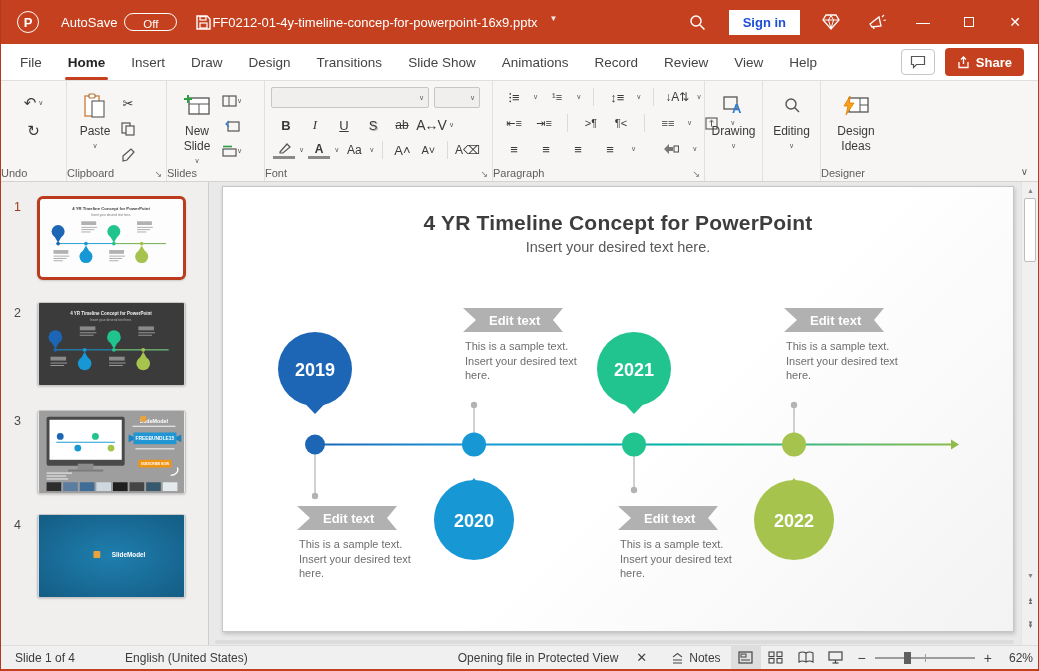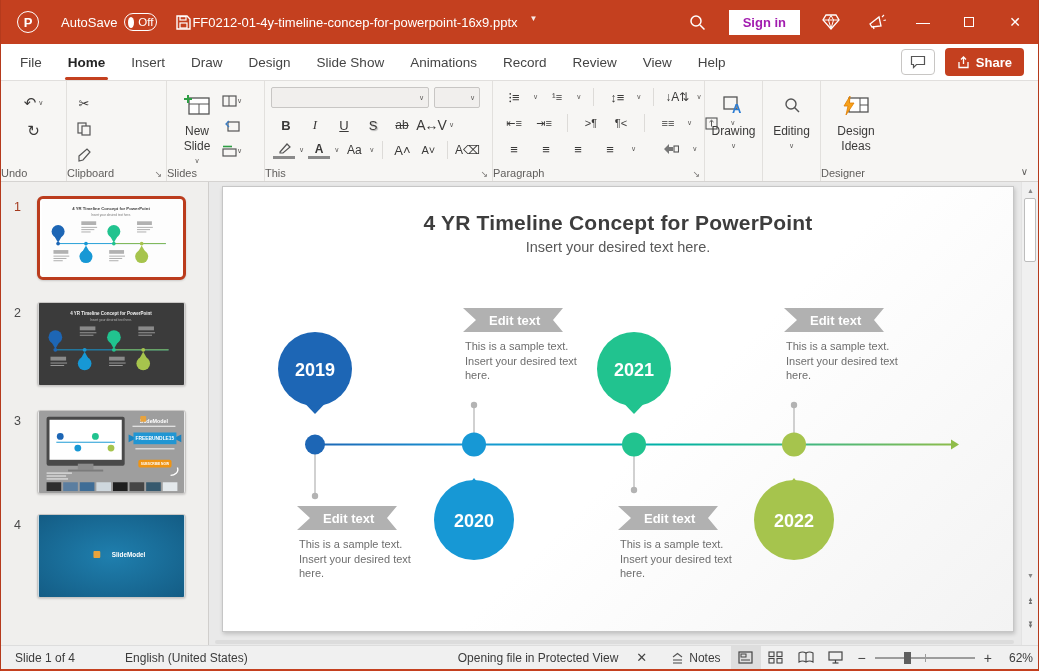--- a/index.html
+++ b/index.html
@@ -3,29 +3,29 @@
 <meta charset="utf-8">
 <style>
   * { margin:0; padding:0; box-sizing:border-box; }
   html,body { width:1039px; height:671px; font-family:"Liberation Sans",sans-serif; background:#e8e8e8; overflow:hidden; }
   .window { position:relative; width:1039px; height:671px; border-left:1px solid #b53a1c; border-right:1px solid #b53a1c; }
 
   
   .titlebar { position:absolute; left:0; top:0; width:100%; height:44px; background:#c4401f; display:flex; align-items:center; color:#fff; }
   .app-icon { width:22px; height:22px; margin-left:16px; border:1.6px solid #fff; border-radius:50%; display:flex; align-items:center; justify-content:center; font-weight:bold; font-size:13px; }
   .autosave { display:flex; align-items:center; gap:7px; margin-left:22px; font-size:13px; }
-  .toggle { width:33px; height:18px; border:1.5px solid #fff; border-radius:9px; display:flex; align-items:center; padding:0 3px; gap:4px; cursor:pointer; }
+  .toggle { width:53px; height:18px; border:1.5px solid #fff; border-radius:9px; display:flex; align-items:center; padding:0 3px; gap:4px; cursor:pointer;flex-direction:column; }
   .knob { width:11px; height:11px; background:#fff; border-radius:50%; }
   .toggle-state { font-size:11.5px; }
   .save-btn { margin-left:18px; cursor:pointer; display:flex; }
   .filename { font-size:13px; display:flex; align-items:flex-start; gap:12px; cursor:pointer; }
   .caret { font-size:8px; line-height:1; opacity:.9; }
   .titlebar-right { margin-left:auto; display:flex; align-items:center; }
   .tb-btn { width:46px; height:44px; display:flex; align-items:center; justify-content:center; cursor:pointer; }
-  .signin { background:#fff; color:#a21caf; font-size:13px; font-weight:bold; padding:5px 14px; margin:0 8px; cursor:pointer; border:none; }
+  .signin { background:#fff; color:#1d4ed8; font-size:13px; font-weight:bold; padding:5px 14px; margin:0 8px; cursor:pointer; border:none; }
   .winctl { width:46px; height:44px; display:flex; align-items:center; justify-content:center; font-size:14px; cursor:pointer; }
   .max-box { width:10px; height:10px; border:1px solid #fff; }
 
   
   .tabrow { position:absolute; left:0; top:44px; width:100%; height:37px; background:#fff; display:flex; align-items:center; border-bottom:1px solid #e1dfdd; }
   .tabs { display:flex; align-items:center; height:100%; margin-left:6px; }
   .tab { padding:0 13px; height:100%; display:flex; align-items:center; font-size:13.5px; color:#444; cursor:pointer; position:relative; }
   .tab.active { font-weight:bold; color:#242424; }
   .tab.active::after { content:""; position:absolute; left:10px; right:10px; bottom:0; height:3px; background:#c4401f; border-radius:2px; }
   .tabrow-right { margin-left:auto; display:flex; align-items:center; gap:10px; margin-right:14px; }
@@ -139,20 +139,21 @@
     </div>
   </div>
 
   <div class="tabrow">
     <div class="tabs">
       <span class="tab">File</span>
       <span class="tab active">Home</span>
       <span class="tab">Insert</span>
       <span class="tab">Draw</span>
       <span class="tab">Design</span>
+      <span class="tab">Transitions</span>
       <span class="tab">Slide Show</span>
       <span class="tab">Animations</span>
       <span class="tab">Record</span>
       <span class="tab">Review</span>
       <span class="tab">View</span>
       <span class="tab">Help</span>
     </div>
     <div class="tabrow-right">
       <span class="comment-btn">
         <svg width="16" height="14" viewBox="0 0 16 14">
@@ -173,20 +174,31 @@
 
     <div class="rgroup" style="width:66px;">
       <div class="undo-icons">
         <span class="sbtn" style="font-size:15px;">↶<span class="chev">&nbsp;∨</span></span>
         <span class="sbtn" style="font-size:15px;">↻</span>
       </div>
       <div class="rgroup-label">Undo</div>
     </div>
 
     <div class="rgroup" style="width:100px;">
+      <div class="bigbtn" style="width:44px;">
+        <span class="bicon">
+          <svg width="22" height="26" viewBox="0 0 22 26">
+              <rect x="1" y="3" width="14" height="20" fill="#fff" stroke="#d28b4c" stroke-width="1.5"></rect>
+              <rect x="5" y="1" width="6" height="4" rx="1" fill="#fff" stroke="#b0703a" stroke-width="1.2"></rect>
+              <rect x="8" y="8" width="12" height="16" fill="#fff" stroke="#666" stroke-width="1.2"></rect>
+            </svg>
+        </span>
+        <span>Paste</span>
+        <span class="chev">∨</span>
+      </div>
       <div class="fcol" style="padding-top:6px; gap:6px;">
         <span class="sbtn">✂</span>
         <span class="sbtn">
           <svg width="14" height="14" viewBox="0 0 14 14">
               <rect x="1" y="1" width="8" height="10" fill="none" stroke="#555" stroke-width="1.2"></rect>
               <rect x="5" y="4" width="8" height="9" fill="#f7f6f4" stroke="#555" stroke-width="1.2"></rect>
             </svg>
         </span>
         <span class="sbtn">
           <svg width="14" height="14" viewBox="0 0 14 14">
@@ -264,21 +276,21 @@
         <span class="sbtn" style="border-bottom:3px solid #8a8a8a; height:17px; font-weight:bold; font-size:12px;">A</span>
           <span class="chev">∨</span>
         <span class="sbtn" style="font-size:12px;">Aa</span>
           <span class="chev">∨</span>
         <span class="vdiv"></span>
         <span class="sbtn" style="font-size:13px;">A˄</span>
         <span class="sbtn" style="font-size:11px;">A˅</span>
         <span class="vdiv"></span>
         <span class="sbtn" style="font-size:12px;">A⌫</span>
       </div>
-      <div class="rgroup-label">This</div>
+      <div class="rgroup-label">Font</div>
       <span class="launcher">↘</span>
     </div>
 
     <div class="rgroup" style="width:212px; flex-direction:column;">
       <div class="frow" style="gap:8px; padding-left:4px;">
         <span class="sbtn">⁝≡</span>
           <span class="chev">∨</span>
         <span class="sbtn" style="font-size:11px;">¹≡</span>
           <span class="chev">∨</span>
         <span class="vdiv"></span>

